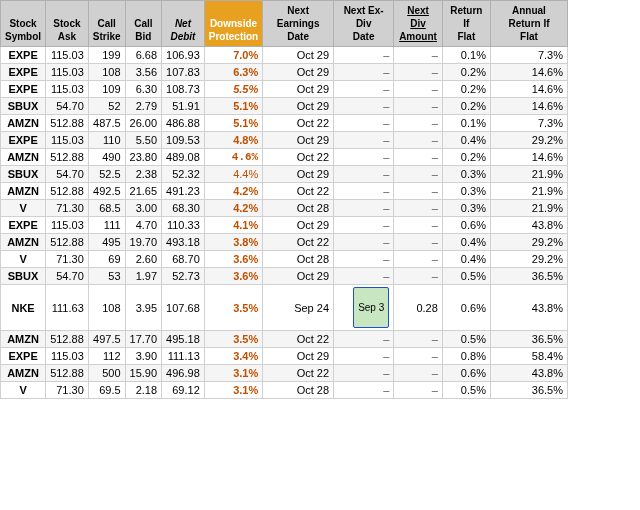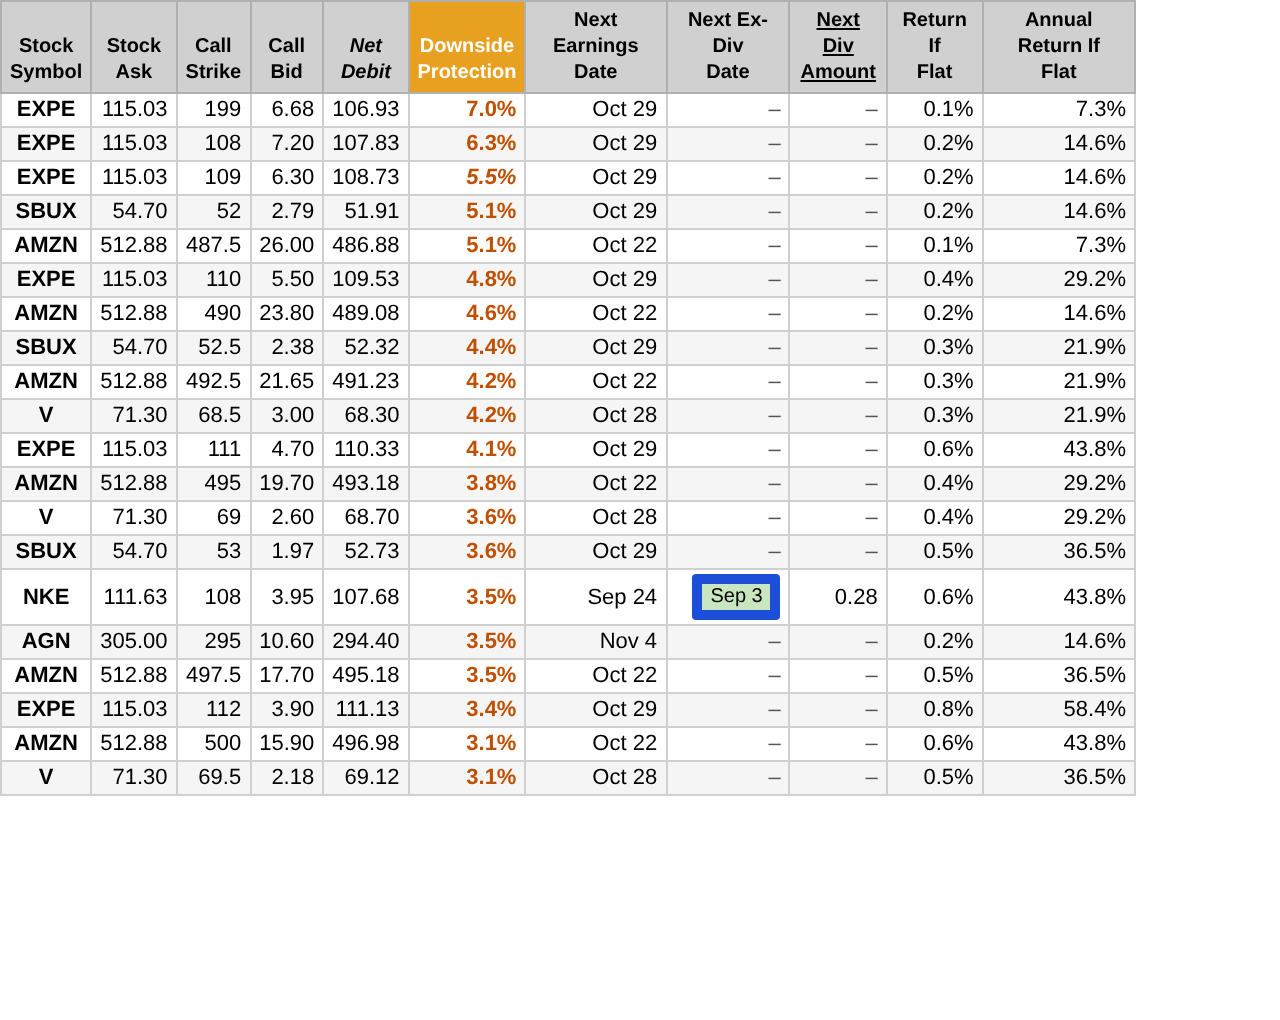--- a/index.html
+++ b/index.html
@@ -39,23 +39,23 @@
       text-align: center;
     }
     tr:nth-child(even) td {
       background: #f5f5f5;
     }
     tr:nth-child(odd) td {
       background: #ffffff;
     }
     .badge {
       background: #c8e6c0;
-      border: 5px solid #1d4ed8;
+      border: 1px solid #1d4ed8;
       border-radius: 2px;
-      padding: 1px 4px;
+      padding: 14px 4px;
       font-size: 10px;
       display: inline-block;
     }
     .dash { color: #555; }
   </style>
 </head>
 <body>
 
 <table>
   <thead>
@@ -95,21 +95,21 @@
         <td>Oct 29</td>
         <td><span class="dash">–</span></td>
         <td><span class="dash">–</span></td>
         <td>0.1%</td>
         <td>7.3%</td>
       </tr>
       <tr>
         <td class="sym">EXPE</td>
         <td>115.03</td>
         <td>108</td>
-        <td>7.20</td>
+        <td>3.56</td>
         <td>107.83</td>
         <td style="font-weight: bold; color: rgb(192, 80, 0);">6.3%</td>
         <td>Oct 29</td>
         <td><span class="dash">–</span></td>
         <td><span class="dash">–</span></td>
         <td>0.2%</td>
         <td>14.6%</td>
       </tr>
       <tr>
         <td class="sym">EXPE</td>
@@ -162,34 +162,34 @@
         <td><span class="dash">–</span></td>
         <td>0.4%</td>
         <td>29.2%</td>
       </tr>
       <tr>
         <td class="sym">AMZN</td>
         <td>512.88</td>
         <td>490</td>
         <td>23.80</td>
         <td>489.08</td>
-        <td style="font-weight: bold; color: rgb(192, 80, 0);">4.6%</td>
+        <td style="font-weight: bold; color: rgb(192, 80, 0); font-family: Liberation Mono, monospace;">4.6%</td>
         <td>Oct 22</td>
         <td><span class="dash">–</span></td>
         <td><span class="dash">–</span></td>
         <td>0.2%</td>
         <td>14.6%</td>
       </tr>
       <tr>
         <td class="sym">SBUX</td>
         <td>54.70</td>
         <td>52.5</td>
         <td>2.38</td>
         <td>52.32</td>
-        <td style="font-weight: bold; color: rgb(192, 80, 0);">4.4%</td>
+        <td style="font-weight: normal; color: rgb(192, 80, 0);">4.4%</td>
         <td>Oct 29</td>
         <td><span class="dash">–</span></td>
         <td><span class="dash">–</span></td>
         <td>0.3%</td>
         <td>21.9%</td>
       </tr>
       <tr>
         <td class="sym">AMZN</td>
         <td>512.88</td>
         <td>492.5</td>
@@ -274,33 +274,20 @@
         <td>3.95</td>
         <td>107.68</td>
         <td style="font-weight: bold; color: rgb(192, 80, 0);">3.5%</td>
         <td>Sep 24</td>
         <td><span class="badge">Sep 3</span></td>
         <td>0.28</td>
         <td>0.6%</td>
         <td>43.8%</td>
       </tr>
       <tr>
-        <td class="sym">AGN</td>
-        <td>305.00</td>
-        <td>295</td>
-        <td>10.60</td>
-        <td>294.40</td>
-        <td style="font-weight: bold; color: rgb(192, 80, 0);">3.5%</td>
-        <td>Nov 4</td>
-        <td><span class="dash">–</span></td>
-        <td><span class="dash">–</span></td>
-        <td>0.2%</td>
-        <td>14.6%</td>
-      </tr>
-      <tr>
         <td class="sym">AMZN</td>
         <td>512.88</td>
         <td>497.5</td>
         <td>17.70</td>
         <td>495.18</td>
         <td style="font-weight: bold; color: rgb(192, 80, 0);">3.5%</td>
         <td>Oct 22</td>
         <td><span class="dash">–</span></td>
         <td><span class="dash">–</span></td>
         <td>0.5%</td>

